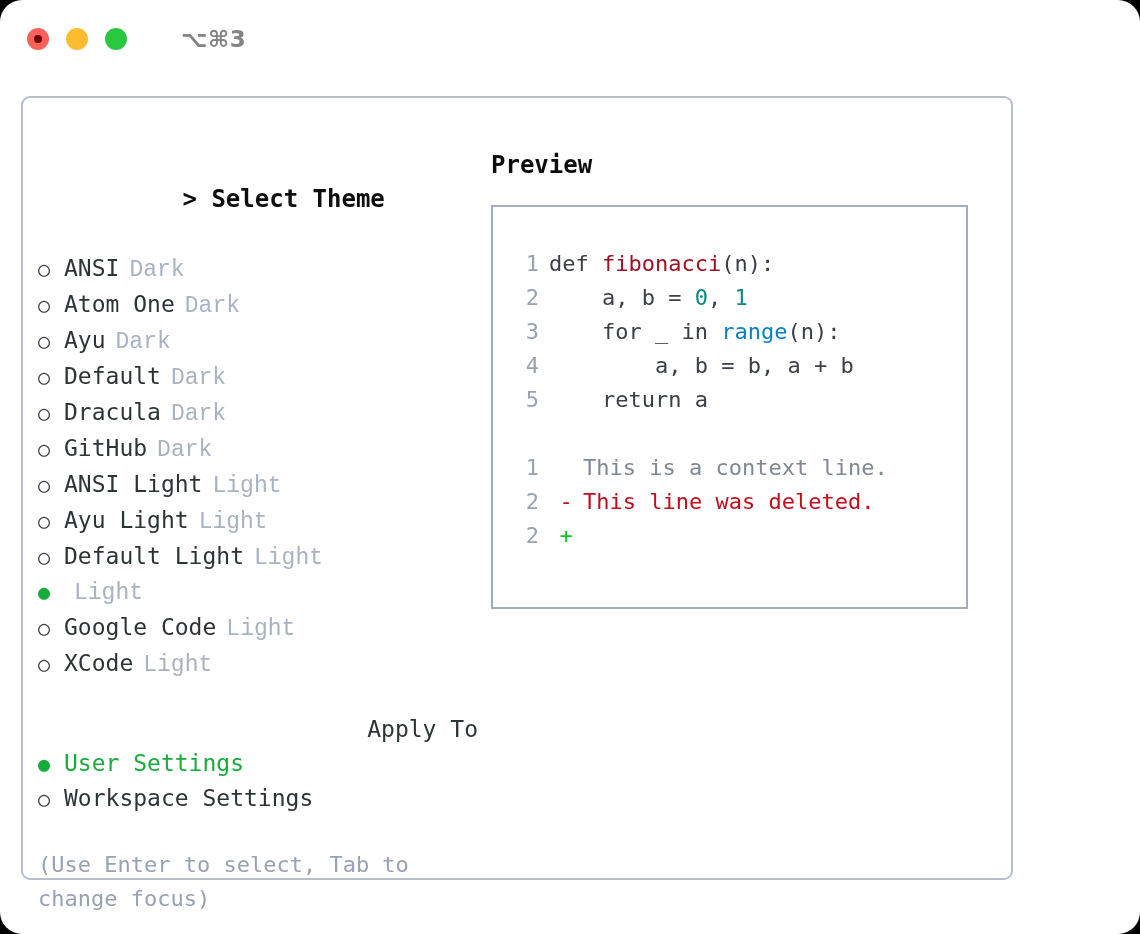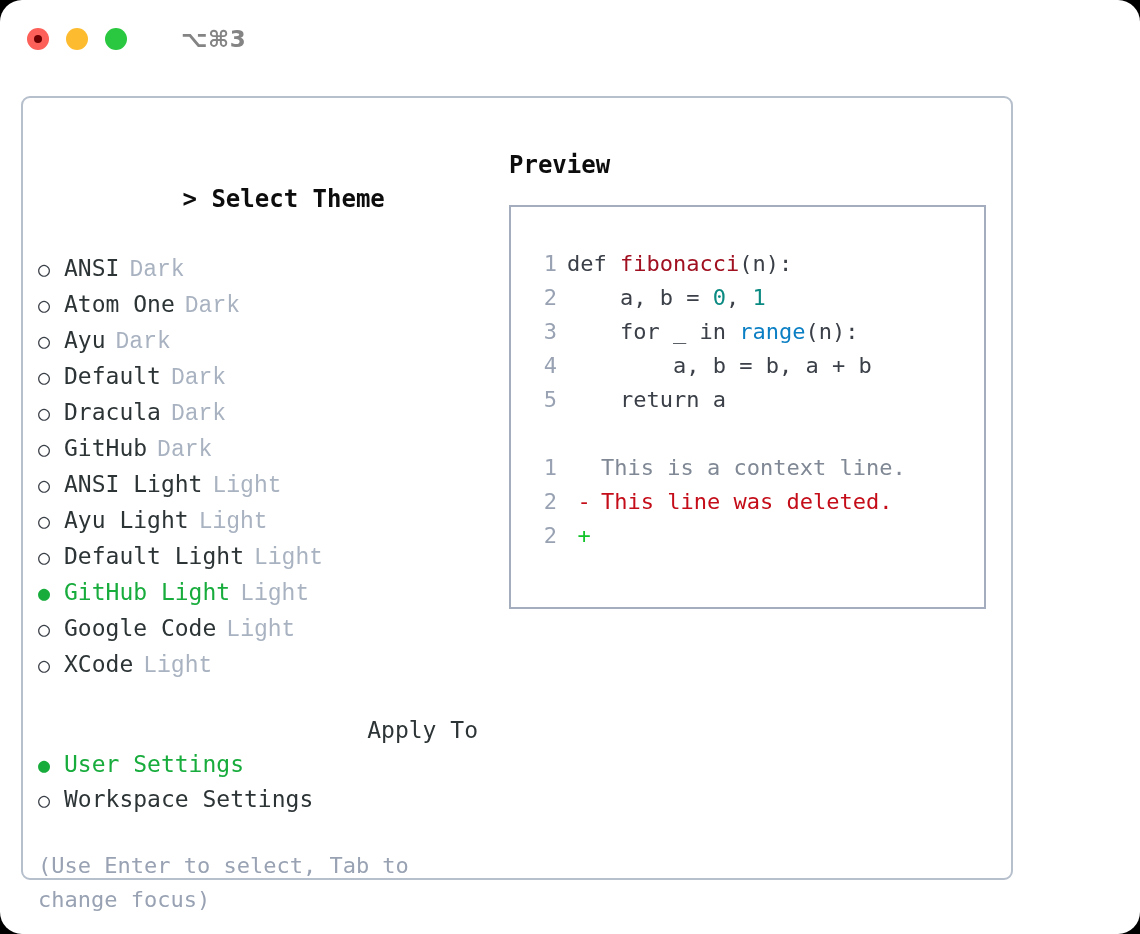--- a/index.html
+++ b/index.html
@@ -142,21 +142,21 @@
     margin-top: 32px;
     font-size: 22px;
     line-height: 34px;
     color: #98a2b3;
     width: 400px;
   }
 
   
   .right-col {
     position: absolute;
-    left: 486px;
+    left: 468px;
     top: 50px;
     width: 500px;
   }
   .preview-title {
     font-size: 24px;
     font-weight: 700;
     color: #0d0d0d;
     line-height: 34px;
     margin-bottom: 23px;
   }
@@ -220,21 +220,21 @@
         <div id="theme-list">
             <div class="opt-row"><span class="bullet">○</span><span class="opt-label">ANSI</span><span class="opt-badge">Dark</span></div>
             <div class="opt-row"><span class="bullet">○</span><span class="opt-label">Atom One</span><span class="opt-badge">Dark</span></div>
             <div class="opt-row"><span class="bullet">○</span><span class="opt-label">Ayu</span><span class="opt-badge">Dark</span></div>
             <div class="opt-row"><span class="bullet">○</span><span class="opt-label">Default</span><span class="opt-badge">Dark</span></div>
             <div class="opt-row"><span class="bullet">○</span><span class="opt-label">Dracula</span><span class="opt-badge">Dark</span></div>
             <div class="opt-row"><span class="bullet">○</span><span class="opt-label">GitHub</span><span class="opt-badge">Dark</span></div>
             <div class="opt-row"><span class="bullet">○</span><span class="opt-label">ANSI Light</span><span class="opt-badge">Light</span></div>
             <div class="opt-row"><span class="bullet">○</span><span class="opt-label">Ayu Light</span><span class="opt-badge">Light</span></div>
             <div class="opt-row"><span class="bullet">○</span><span class="opt-label">Default Light</span><span class="opt-badge">Light</span></div>
-            <div class="opt-row selected"><span class="bullet on">●</span><span class="opt-label">GitHub Light</span><span class="opt-badge">Light</span></div>
+            <div class="opt-row selected"><span class="bullet on">●</span><span class="opt-badge">Light</span></div>
             <div class="opt-row"><span class="bullet">○</span><span class="opt-label">Google Code</span><span class="opt-badge">Light</span></div>
             <div class="opt-row"><span class="bullet">○</span><span class="opt-label">XCode</span><span class="opt-badge">Light</span></div>
           </div>
 
         <div class="sub-header">Apply To</div>
 
         <div id="apply-list">
             <div class="opt-row selected"><span class="bullet on">●</span><span class="opt-label">User Settings</span></div>
             <div class="opt-row"><span class="bullet">○</span><span class="opt-label">Workspace Settings</span></div>
           </div>

